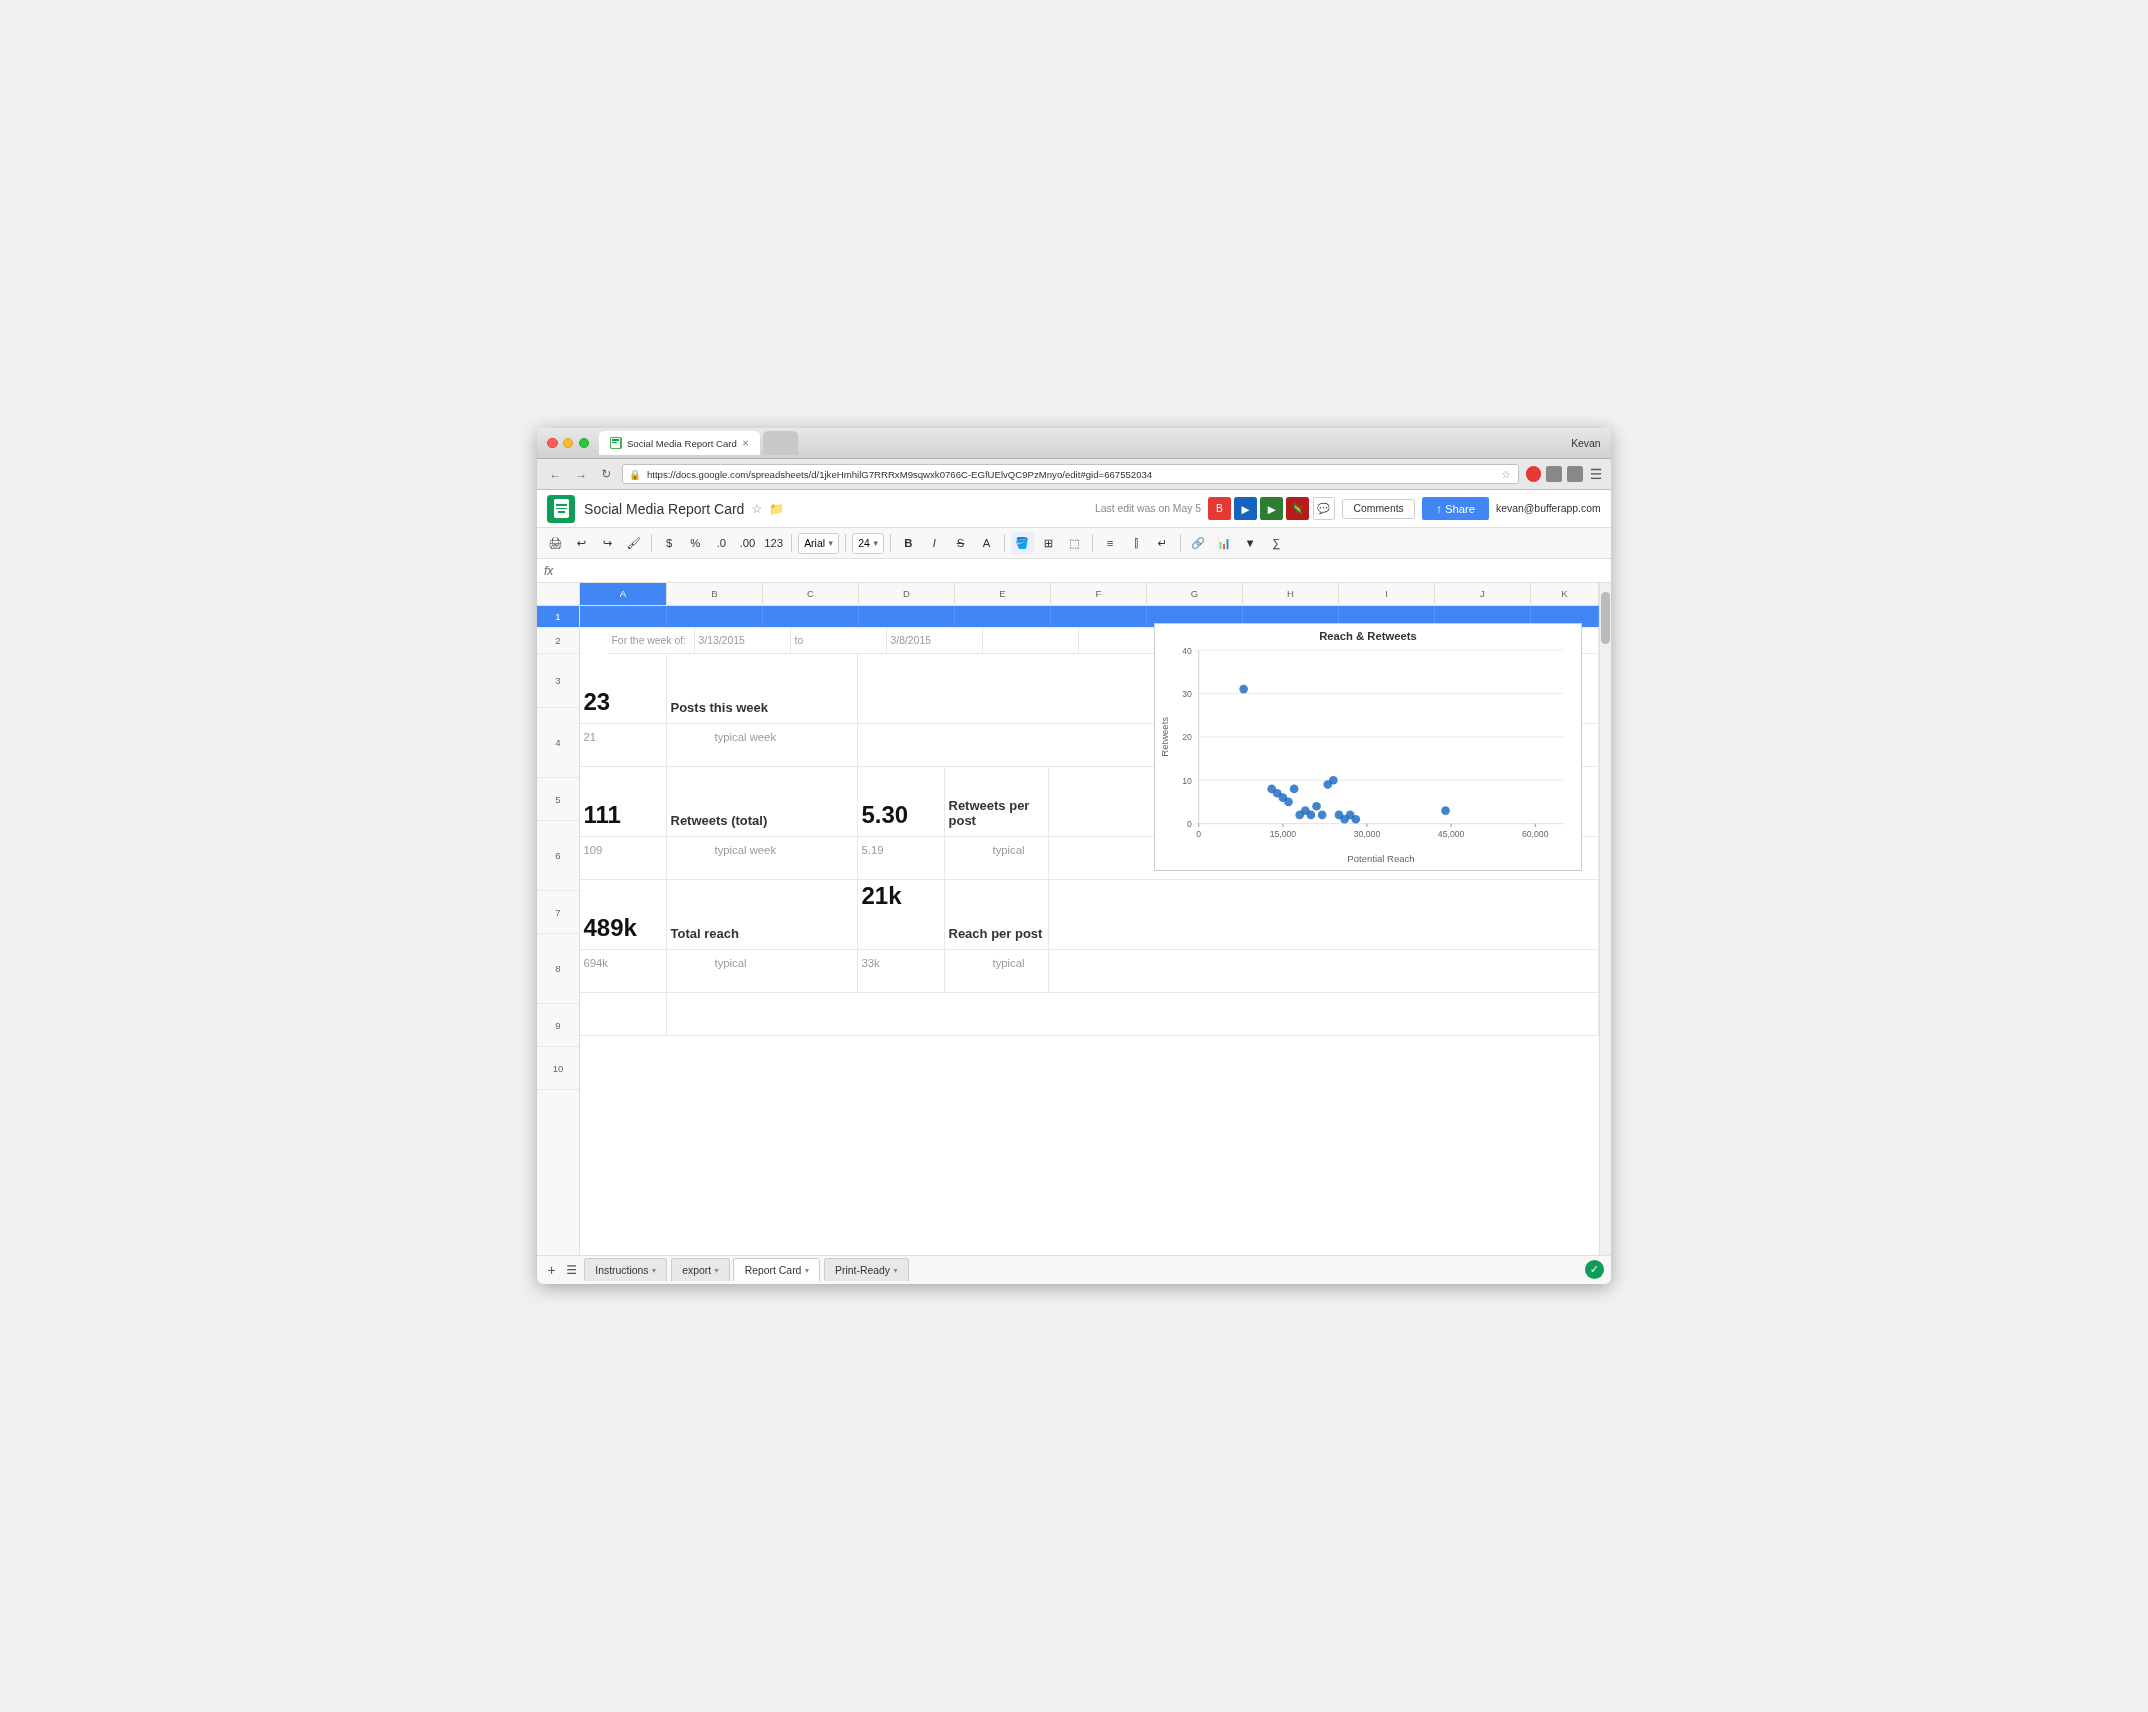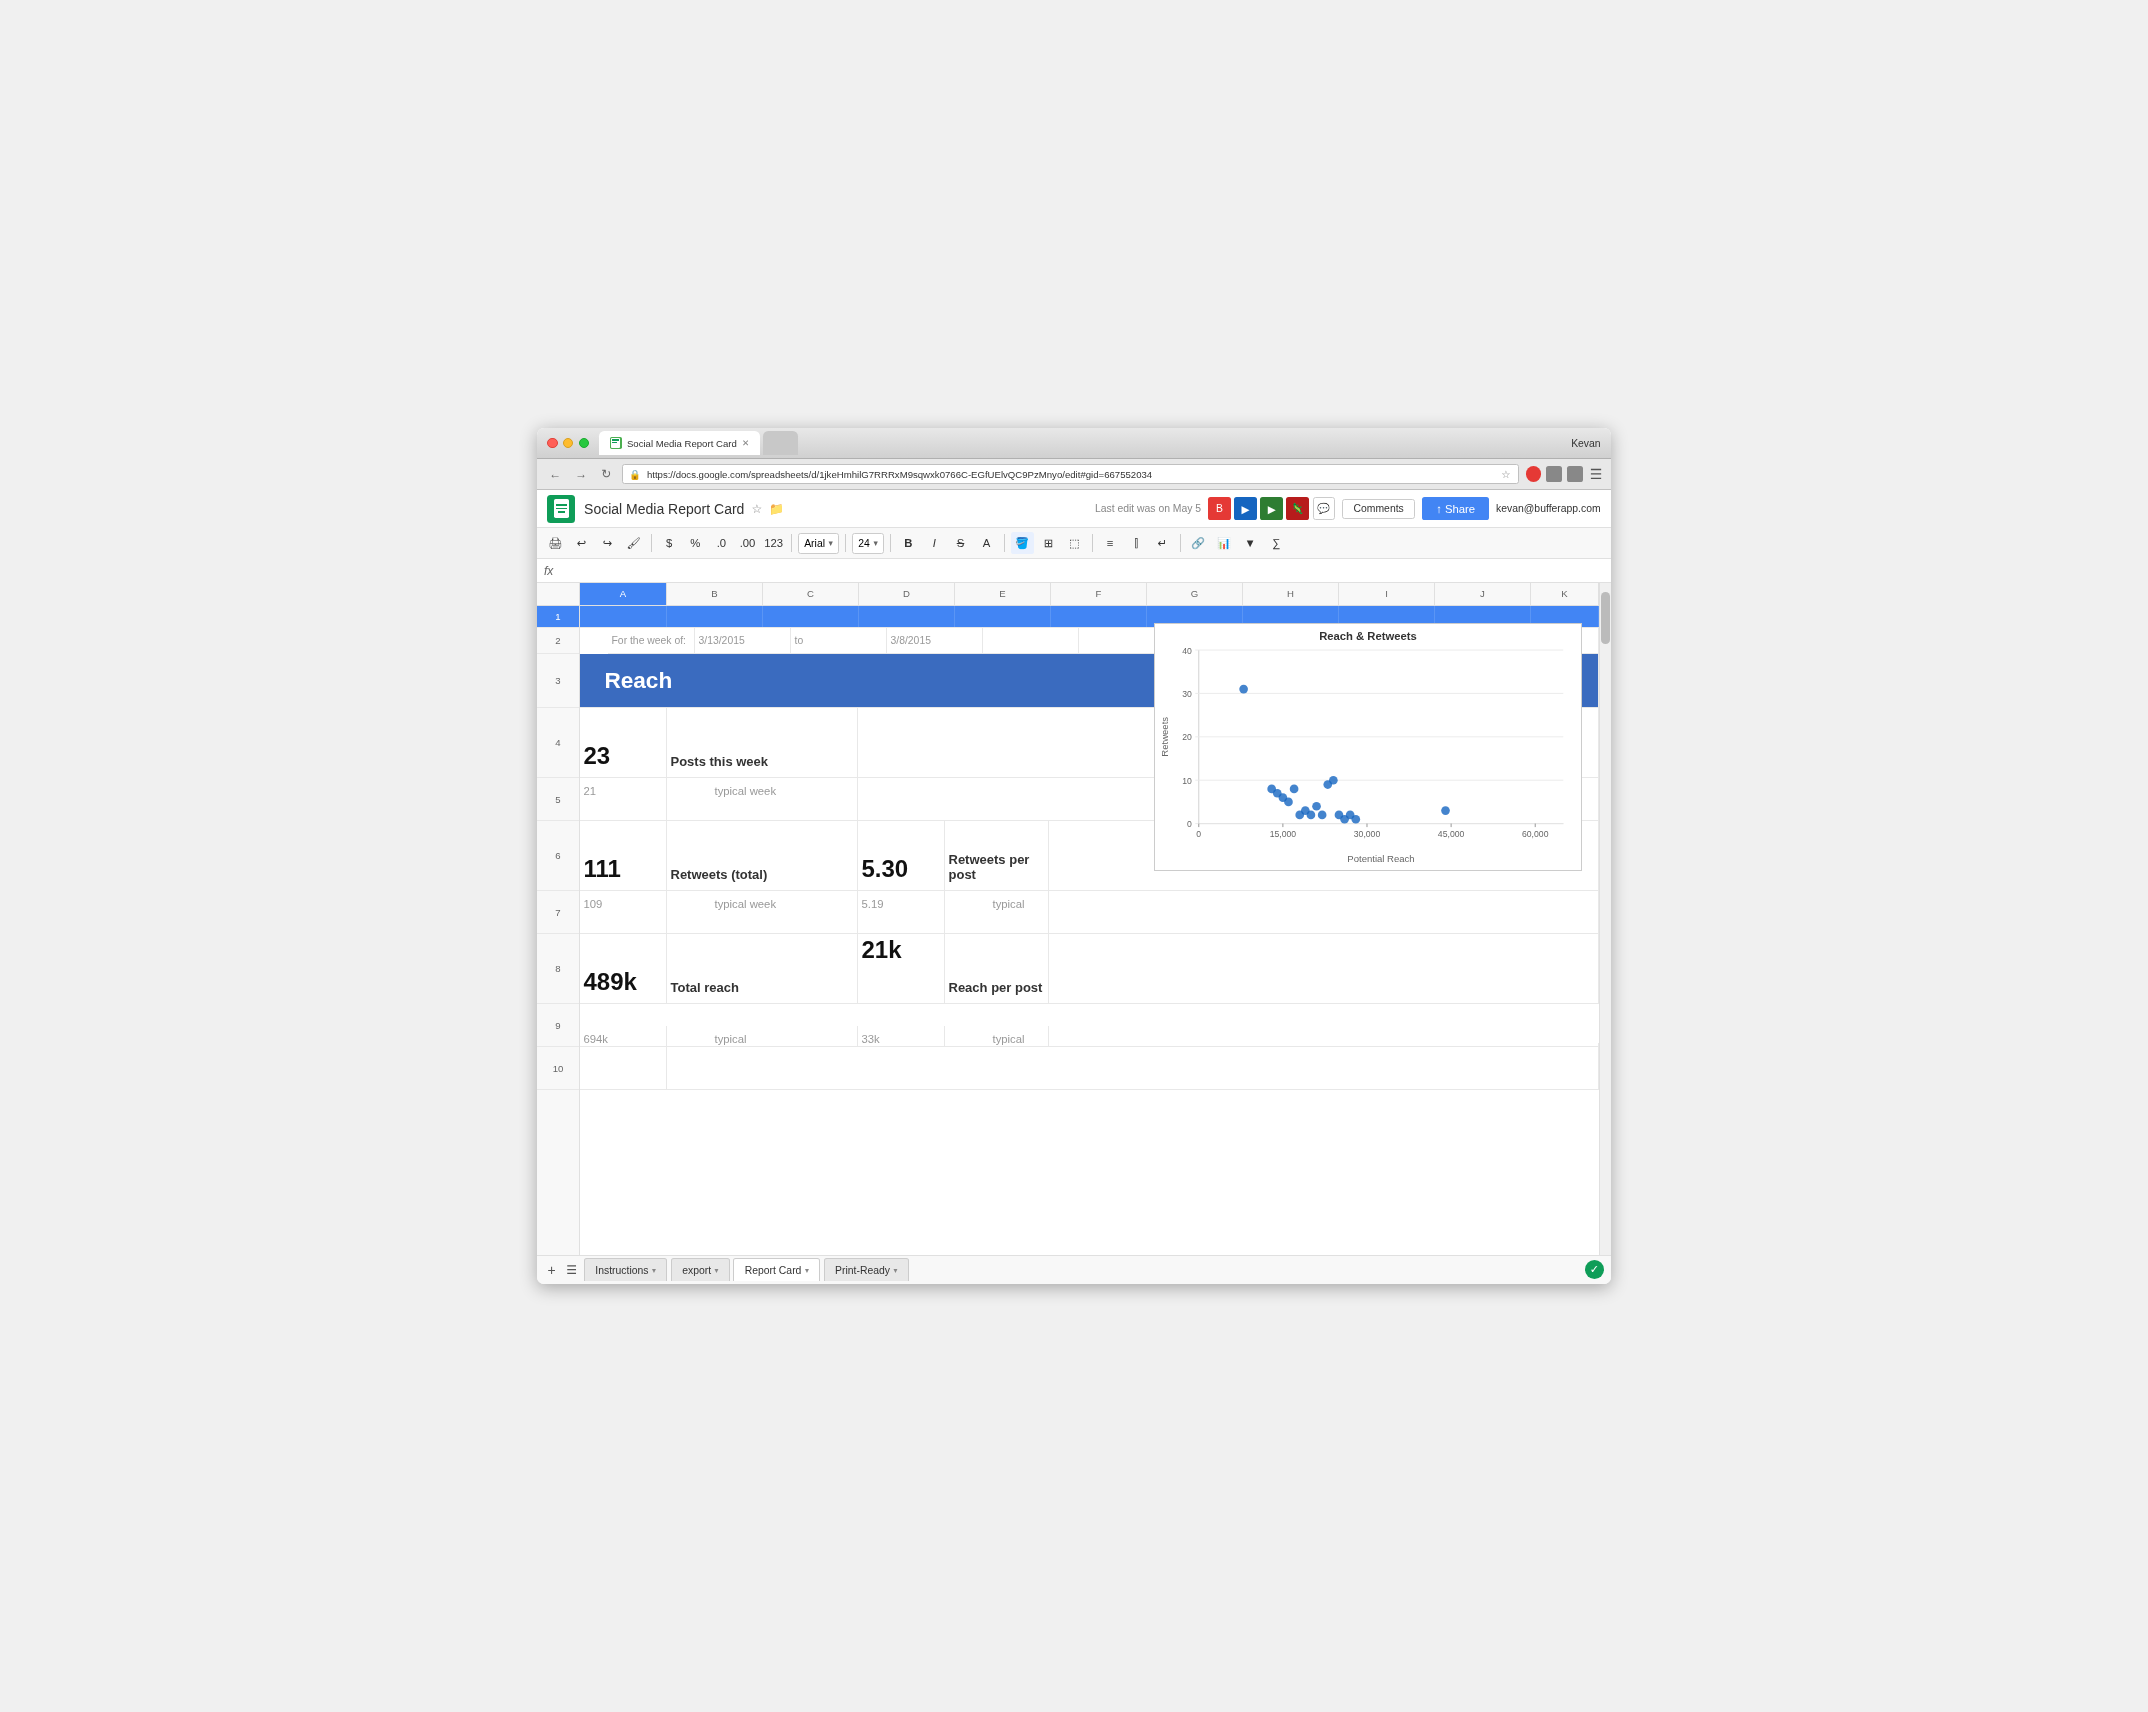--- a/index.html
+++ b/index.html
@@ -516,25 +516,20 @@
           <div class="cell" style="width:96px;color:#999;font-size:10.4px;">3/8/2015</div>
           <div class="cell" style="width:96px;"></div>
           <div class="cell" style="width:96px;"></div>
           <div class="cell" style="width:96px;"></div>
           <div class="cell" style="width:96px;"></div>
           <div class="cell" style="width:96px;"></div>
           <div class="cell" style="width:96px;"></div>
           <div class="cell" style="flex:1;"></div>
         </div>
 
-        <div class="sheet-row" style="height:54px;background:#3a6bbf;">
-          <div class="cell" style="width:100%;background:#3a6bbf;padding:7px 14px;">
-            <span class="reach-text">Reach</span>
-          </div>
-        </div>
 
         <div class="sheet-row" style="height:70px;position:relative;">
           <div class="cell" style="width:87px;align-items:flex-end;padding-bottom:7px;">
             <span class="big-number">23</span>
           </div>
           <div class="cell" style="width:191px;align-items:flex-end;padding-bottom:8.7px;">
             <span class="metric-label">Posts this week</span>
           </div>
           <div class="cell" style="flex:1;"></div>
         </div>
@@ -590,21 +585,21 @@
           </div>
           <div class="cell" style="width:87px;align-items:flex-start;padding-bottom:7px;">
             <span class="big-number">21k</span>
           </div>
           <div class="cell" style="width:104px;align-items:flex-end;padding-bottom:8.7px;">
             <span class="metric-label">Reach per post</span>
           </div>
           <div class="cell" style="flex:1;"></div>
         </div>
 
-        <div class="sheet-row" style="height:43px;align-items:flex-end;">
+        <div class="sheet-row" style="height:43px;">
           <div class="cell" style="width:87px;align-items:flex-start;padding-top:7px;">
             <span class="sub-number">694k</span>
           </div>
           <div class="cell" style="width:191px;align-items:flex-start;padding-top:7px;">
             <span class="sub-label">typical</span>
           </div>
           <div class="cell" style="width:87px;align-items:flex-start;padding-top:7px;">
             <span class="sub-number">33k</span>
           </div>
           <div class="cell" style="width:104px;align-items:flex-start;padding-top:7px;">

